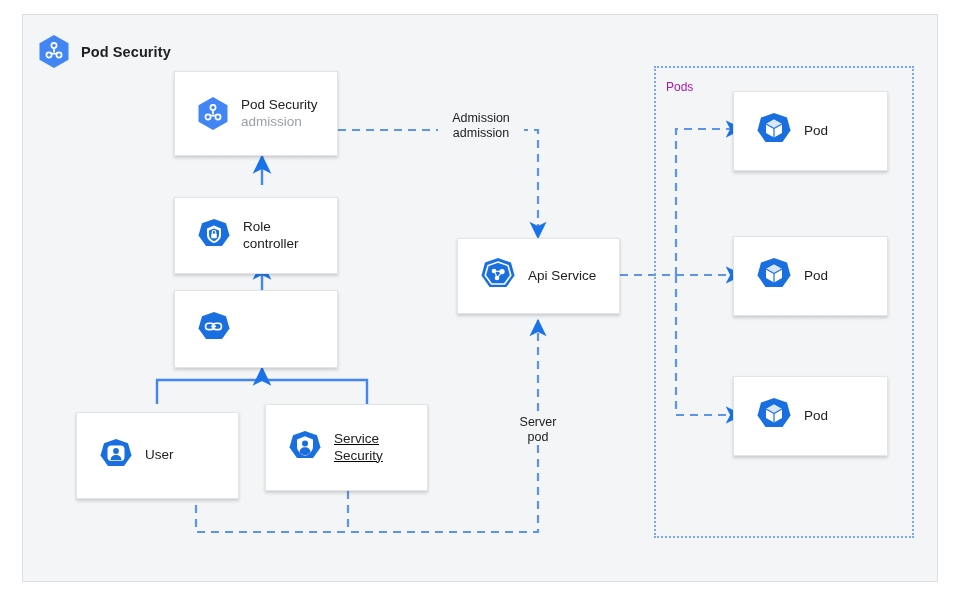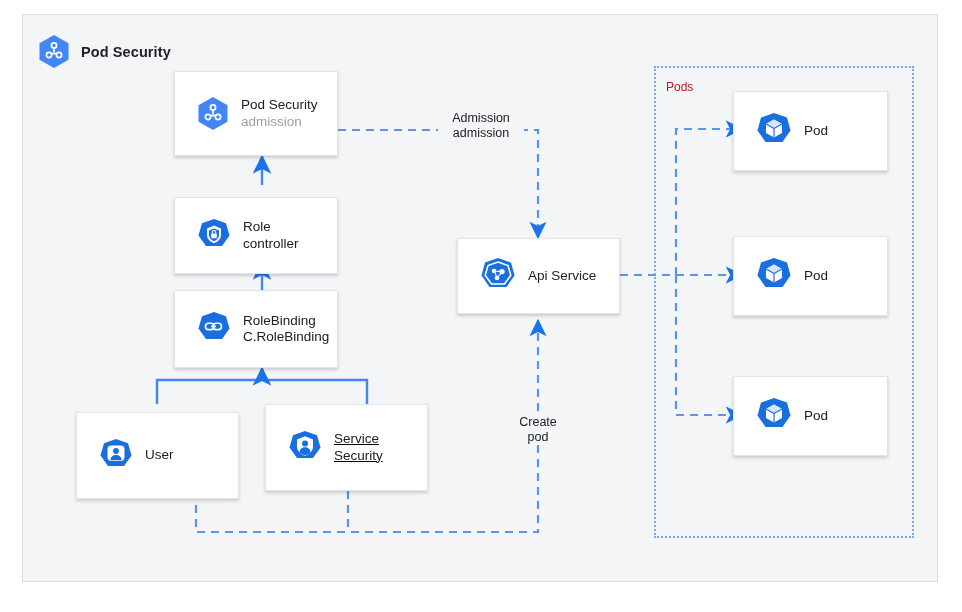--- a/index.html
+++ b/index.html
@@ -36,21 +36,21 @@
     font-size:5px;color:#ffffff;letter-spacing:.2px;line-height:5px;
     font-family:"Liberation Sans","DejaVu Sans",sans-serif;
   }
 
   
   #pods-container{
     position:absolute;left:654px;top:66px;width:260px;height:472px;
     border:2px dotted #7aa7f0;box-sizing:border-box;background:transparent;
   }
   #pods-container-label{
-    position:absolute;left:666px;top:80px;font-size:12px;color:#b91c1c;
+    position:absolute;left:666px;top:80px;font-size:12px;color:#a21caf;
   }
 
   
   .edge-label{
     position:absolute;font-size:12.5px;color:#202124;line-height:15px;
     background:#f4f5f7;text-align:center;
   }
 
   svg.wires{position:absolute;left:0;top:0;width:962px;height:612px;pointer-events:none;}
 </style>
@@ -149,24 +149,20 @@
       <svg width="34" height="36" viewBox="0 0 34 36">
         <polygon points="17,1 29,5.2 32.5,17.5 25,28 9,28 1.5,17.5 5,5.2" fill="#1a6fe0"></polygon>
         <g fill="none" stroke="#ffffff" stroke-width="1.6">
           <rect x="8.5" y="12.2" width="8.5" height="6.4" rx="3.2"></rect>
           <rect x="16" y="12.2" width="8.5" height="6.4" rx="3.2"></rect>
         </g>
         <rect x="14" y="14.6" width="5" height="1.6" fill="#ffffff"></rect>
       </svg>
       <span class="hex-tag">crb</span>
     </span>
-    <span class="label">
-      <span class="l2">RoleBinding</span>
-      <span class="l2">C.RoleBinding</span>
-    </span>
   </div>
 </div>
 
 <div class="node" style="left:76px;top:412px;width:163px;height:87px;">
   <div class="node-inner">
     <span class="hex">
       <svg width="34" height="36" viewBox="0 0 34 36">
         <polygon points="17,1 29,5.2 32.5,17.5 25,28 9,28 1.5,17.5 5,5.2" fill="#1a6fe0"></polygon>
         <rect x="8.5" y="7.5" width="17" height="15.5" rx="4" fill="#ffffff"></rect>
         <circle cx="17" cy="13" r="2.9" fill="#1a6fe0"></circle>
@@ -271,15 +267,15 @@
     </span>
   </div>
 </div>
 
 <div class="edge-label" style="left:438px;top:111px;width:86px;">
   <span>Admission</span><br>
   <span>admission</span>
 </div>
 
 <div class="edge-label" style="left:505px;top:415px;width:66px;">
-  <span>Create</span><br>
+  <span>Server</span><br>
   <span>pod</span>
 </div>
 
 </body></html>

